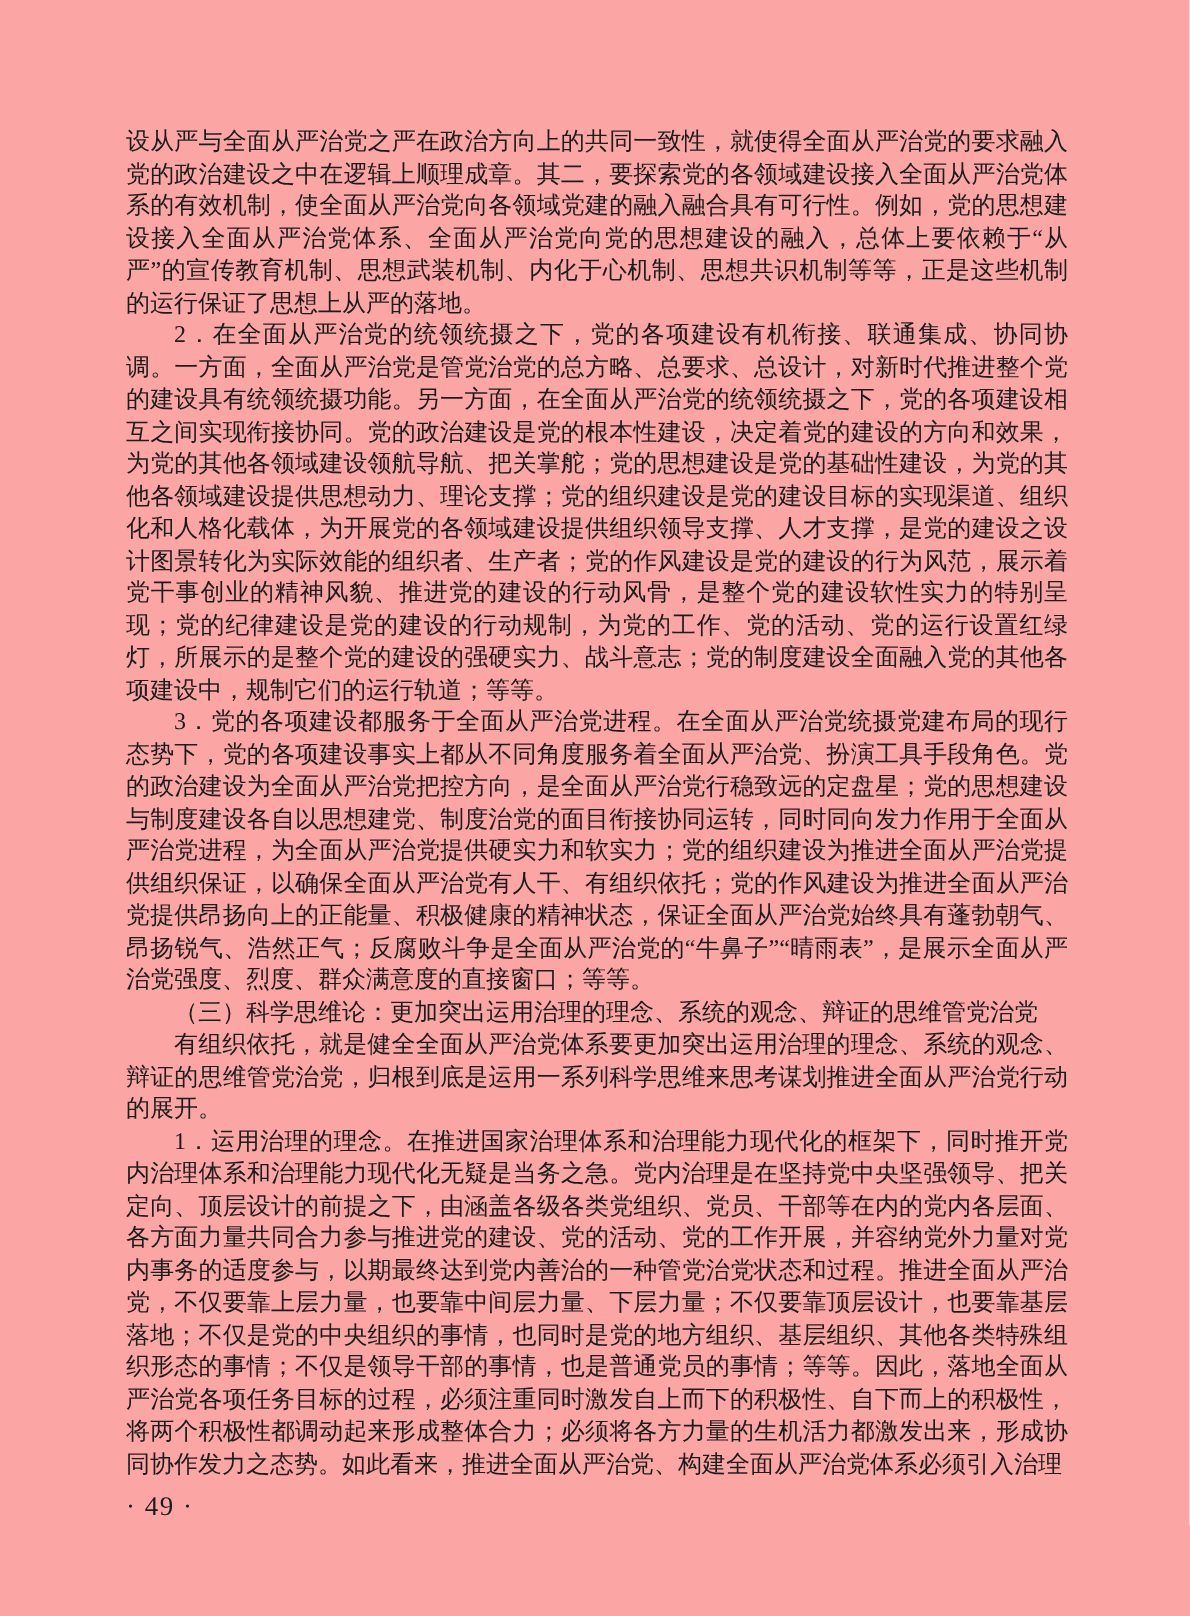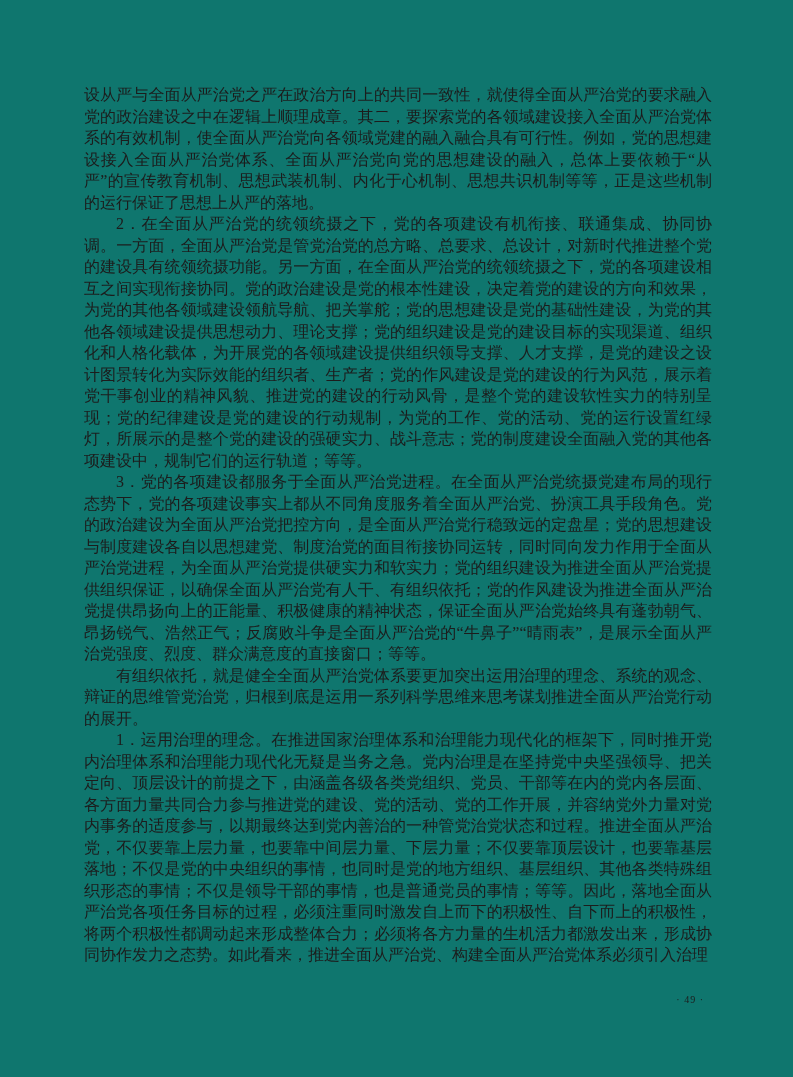--- a/index.html
+++ b/index.html
@@ -4,21 +4,21 @@
 <style>
   html, body {
     margin: 0;
     padding: 0;
     background: #ffffff;
   }
   .page {
     position: relative;
     width: 793px;
     height: 1077px;
-    background: #0f766e;
+    background: #fca5a5;
     overflow: hidden;
     font-family: "Liberation Serif", "DejaVu Serif", serif;
   }
   .text-block {
     position: absolute;
     left: 84px;
     top: 84px;
     width: 628px;
     font-size: 16px;
     line-height: 21.5px;
@@ -31,33 +31,34 @@
     text-indent: 2em;
   }
   .text-block p.no-indent {
     text-indent: 0;
   }
   .page-number {
     position: absolute;
     left: 84px;
     top: 994px;
     width: 628px;
-    text-align: right;
+    text-align: left;
     padding-right: 8px;
     box-sizing: border-box;
-    font-size: 10px;
+    font-size: 18px;
     color: #1c1c1c;
     letter-spacing: 1px;
   }
 </style>
 </head>
 <body>
 
 <div class="page">
   <div class="text-block">
     <p class="no-indent">设从严与全面从严治党之严在政治方向上的共同一致性，就使得全面从严治党的要求融入党的政治建设之中在逻辑上顺理成章。其二，要探索党的各领域建设接入全面从严治党体系的有效机制，使全面从严治党向各领域党建的融入融合具有可行性。例如，党的思想建设接入全面从严治党体系、全面从严治党向党的思想建设的融入，总体上要依赖于“从严”的宣传教育机制、思想武装机制、内化于心机制、思想共识机制等等，正是这些机制的运行保证了思想上从严的落地。</p>
     <p>2．在全面从严治党的统领统摄之下，党的各项建设有机衔接、联通集成、协同协调。一方面，全面从严治党是管党治党的总方略、总要求、总设计，对新时代推进整个党的建设具有统领统摄功能。另一方面，在全面从严治党的统领统摄之下，党的各项建设相互之间实现衔接协同。党的政治建设是党的根本性建设，决定着党的建设的方向和效果，为党的其他各领域建设领航导航、把关掌舵；党的思想建设是党的基础性建设，为党的其他各领域建设提供思想动力、理论支撑；党的组织建设是党的建设目标的实现渠道、组织化和人格化载体，为开展党的各领域建设提供组织领导支撑、人才支撑，是党的建设之设计图景转化为实际效能的组织者、生产者；党的作风建设是党的建设的行为风范，展示着党干事创业的精神风貌、推进党的建设的行动风骨，是整个党的建设软性实力的特别呈现；党的纪律建设是党的建设的行动规制，为党的工作、党的活动、党的运行设置红绿灯，所展示的是整个党的建设的强硬实力、战斗意志；党的制度建设全面融入党的其他各项建设中，规制它们的运行轨道；等等。</p>
     <p>3．党的各项建设都服务于全面从严治党进程。在全面从严治党统摄党建布局的现行态势下，党的各项建设事实上都从不同角度服务着全面从严治党、扮演工具手段角色。党的政治建设为全面从严治党把控方向，是全面从严治党行稳致远的定盘星；党的思想建设与制度建设各自以思想建党、制度治党的面目衔接协同运转，同时同向发力作用于全面从严治党进程，为全面从严治党提供硬实力和软实力；党的组织建设为推进全面从严治党提供组织保证，以确保全面从严治党有人干、有组织依托；党的作风建设为推进全面从严治党提供昂扬向上的正能量、积极健康的精神状态，保证全面从严治党始终具有蓬勃朝气、昂扬锐气、浩然正气；反腐败斗争是全面从严治党的“牛鼻子”“晴雨表”，是展示全面从严治党强度、烈度、群众满意度的直接窗口；等等。</p>
+    <p>（三）科学思维论：更加突出运用治理的理念、系统的观念、辩证的思维管党治党</p>
     <p>有组织依托，就是健全全面从严治党体系要更加突出运用治理的理念、系统的观念、辩证的思维管党治党，归根到底是运用一系列科学思维来思考谋划推进全面从严治党行动的展开。</p>
     <p>1．运用治理的理念。在推进国家治理体系和治理能力现代化的框架下，同时推开党内治理体系和治理能力现代化无疑是当务之急。党内治理是在坚持党中央坚强领导、把关定向、顶层设计的前提之下，由涵盖各级各类党组织、党员、干部等在内的党内各层面、各方面力量共同合力参与推进党的建设、党的活动、党的工作开展，并容纳党外力量对党内事务的适度参与，以期最终达到党内善治的一种管党治党状态和过程。推进全面从严治党，不仅要靠上层力量，也要靠中间层力量、下层力量；不仅要靠顶层设计，也要靠基层落地；不仅是党的中央组织的事情，也同时是党的地方组织、基层组织、其他各类特殊组织形态的事情；不仅是领导干部的事情，也是普通党员的事情；等等。因此，落地全面从严治党各项任务目标的过程，必须注重同时激发自上而下的积极性、自下而上的积极性，将两个积极性都调动起来形成整体合力；必须将各方力量的生机活力都激发出来，形成协同协作发力之态势。如此看来，推进全面从严治党、构建全面从严治党体系必须引入治理</p>
   </div>
   <div class="page-number">· 49 ·</div>
 </div>
 
 </body></html>

